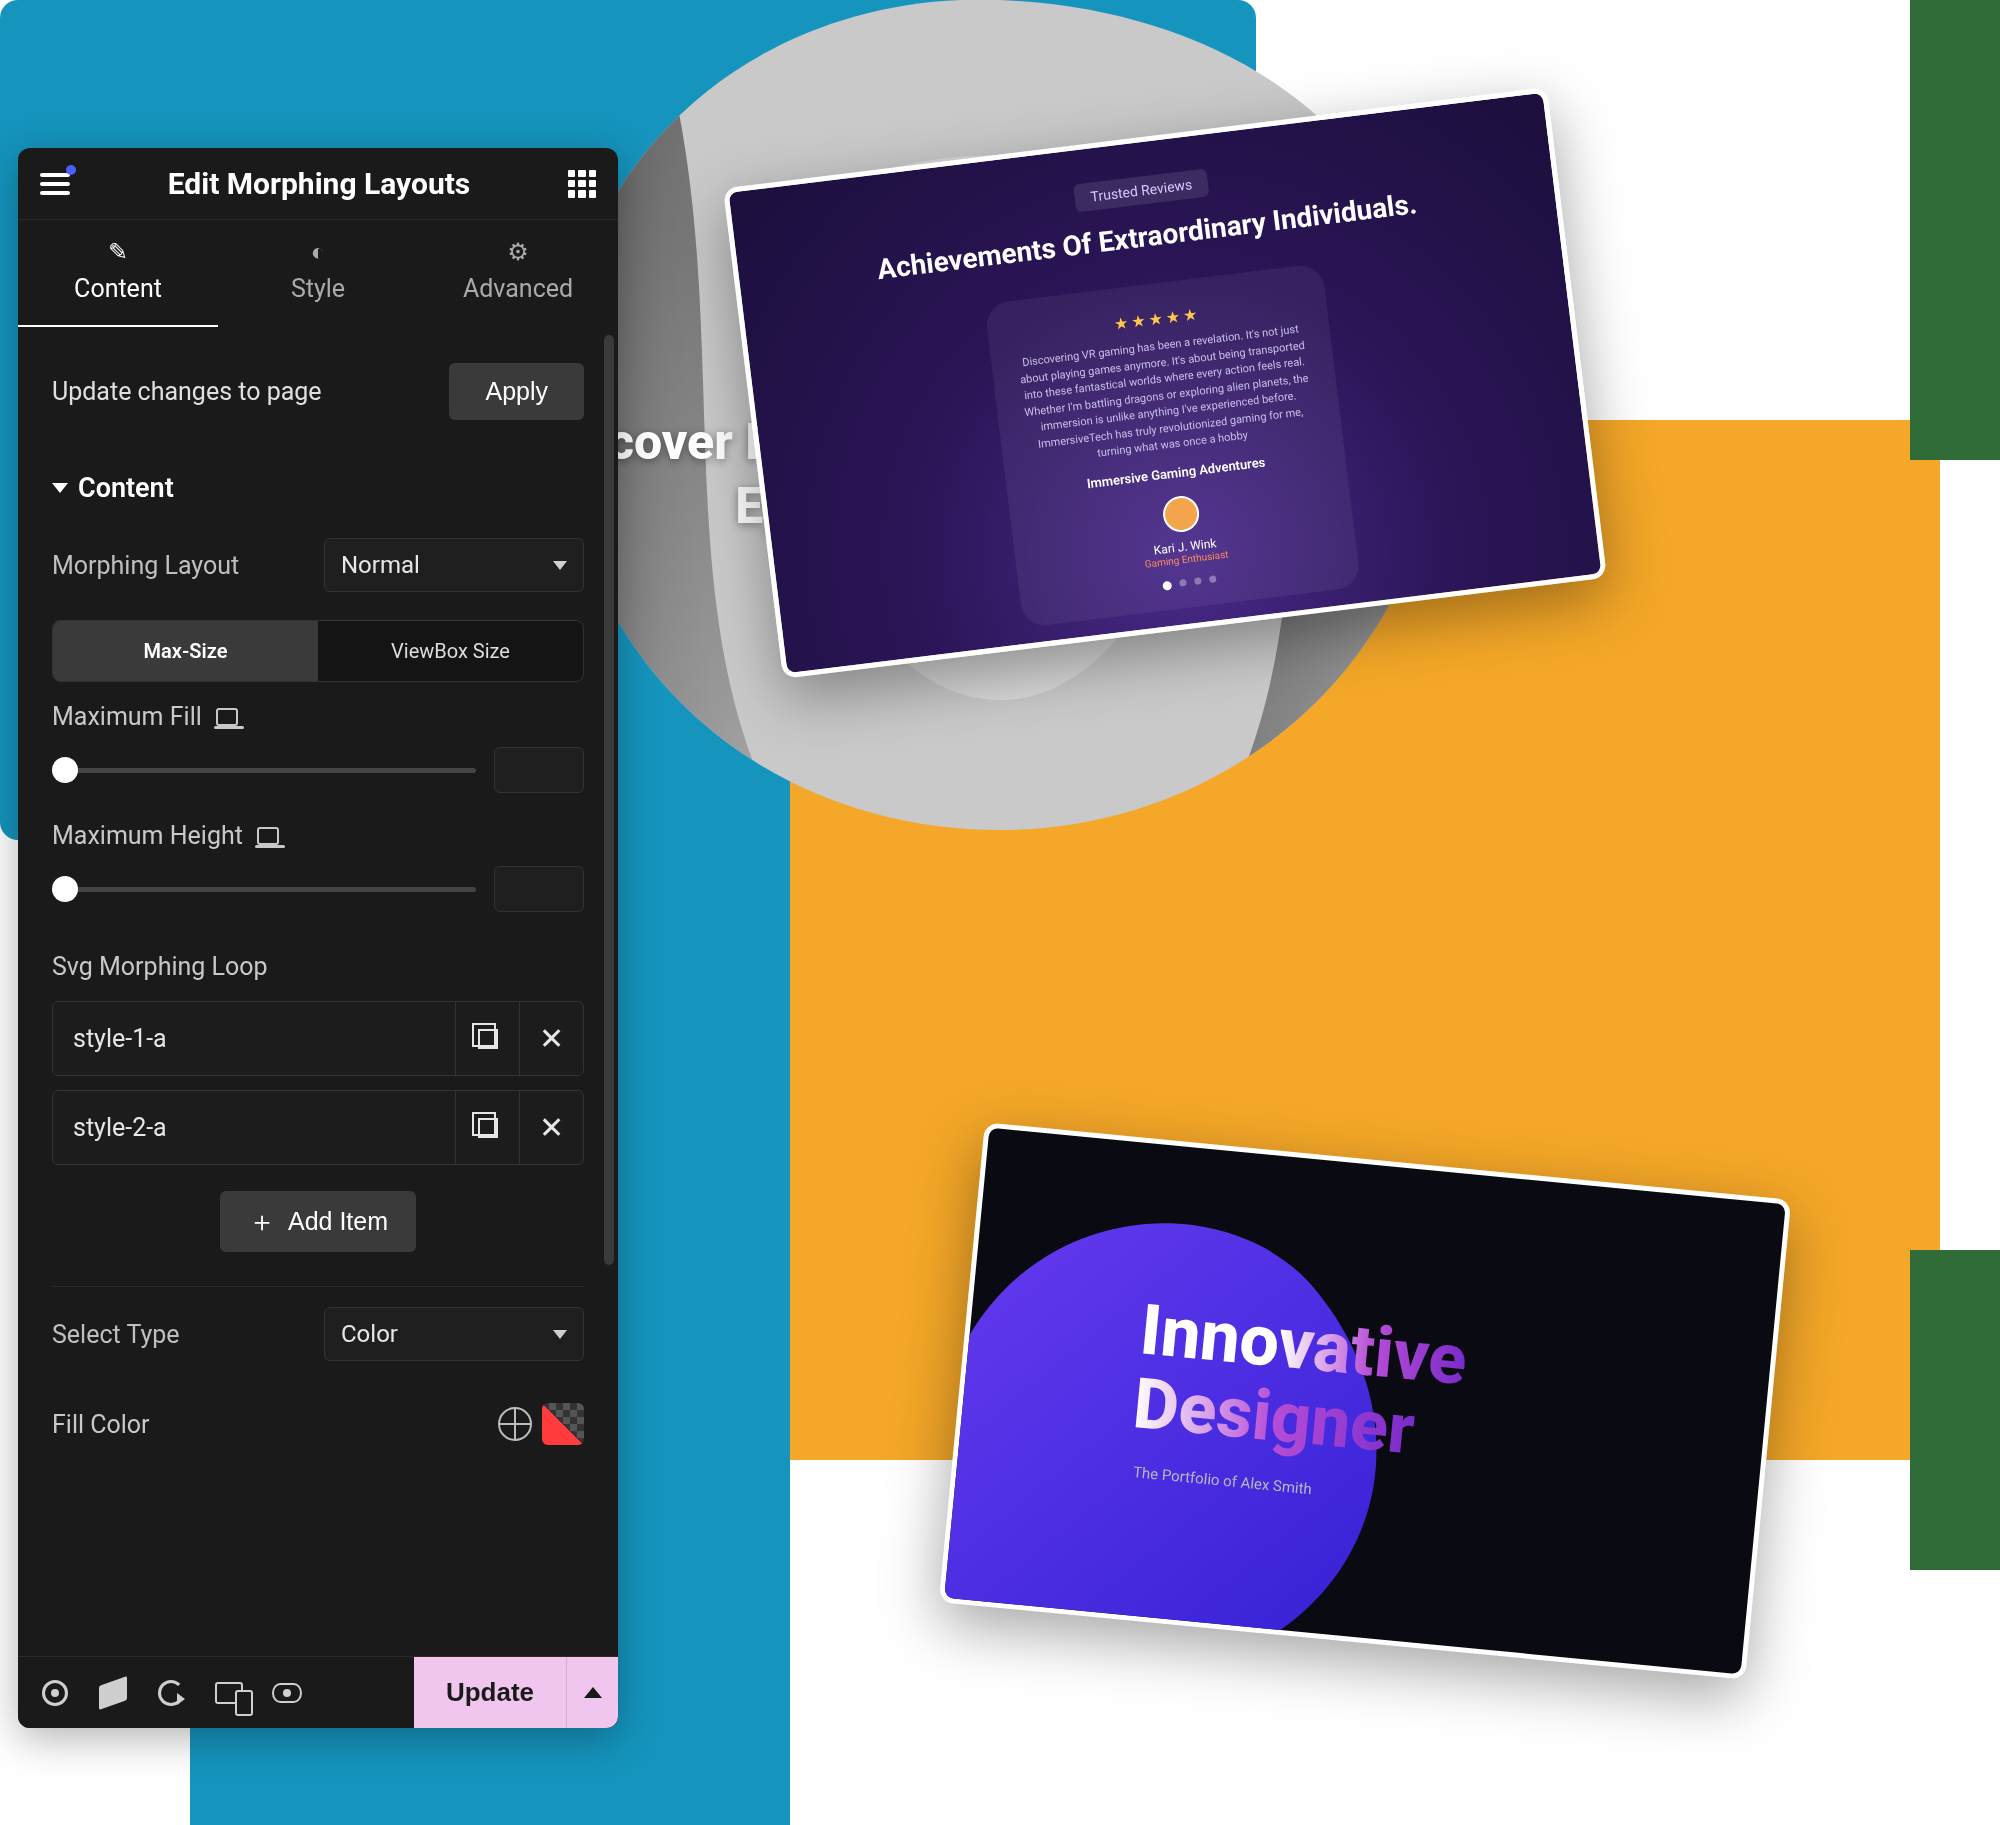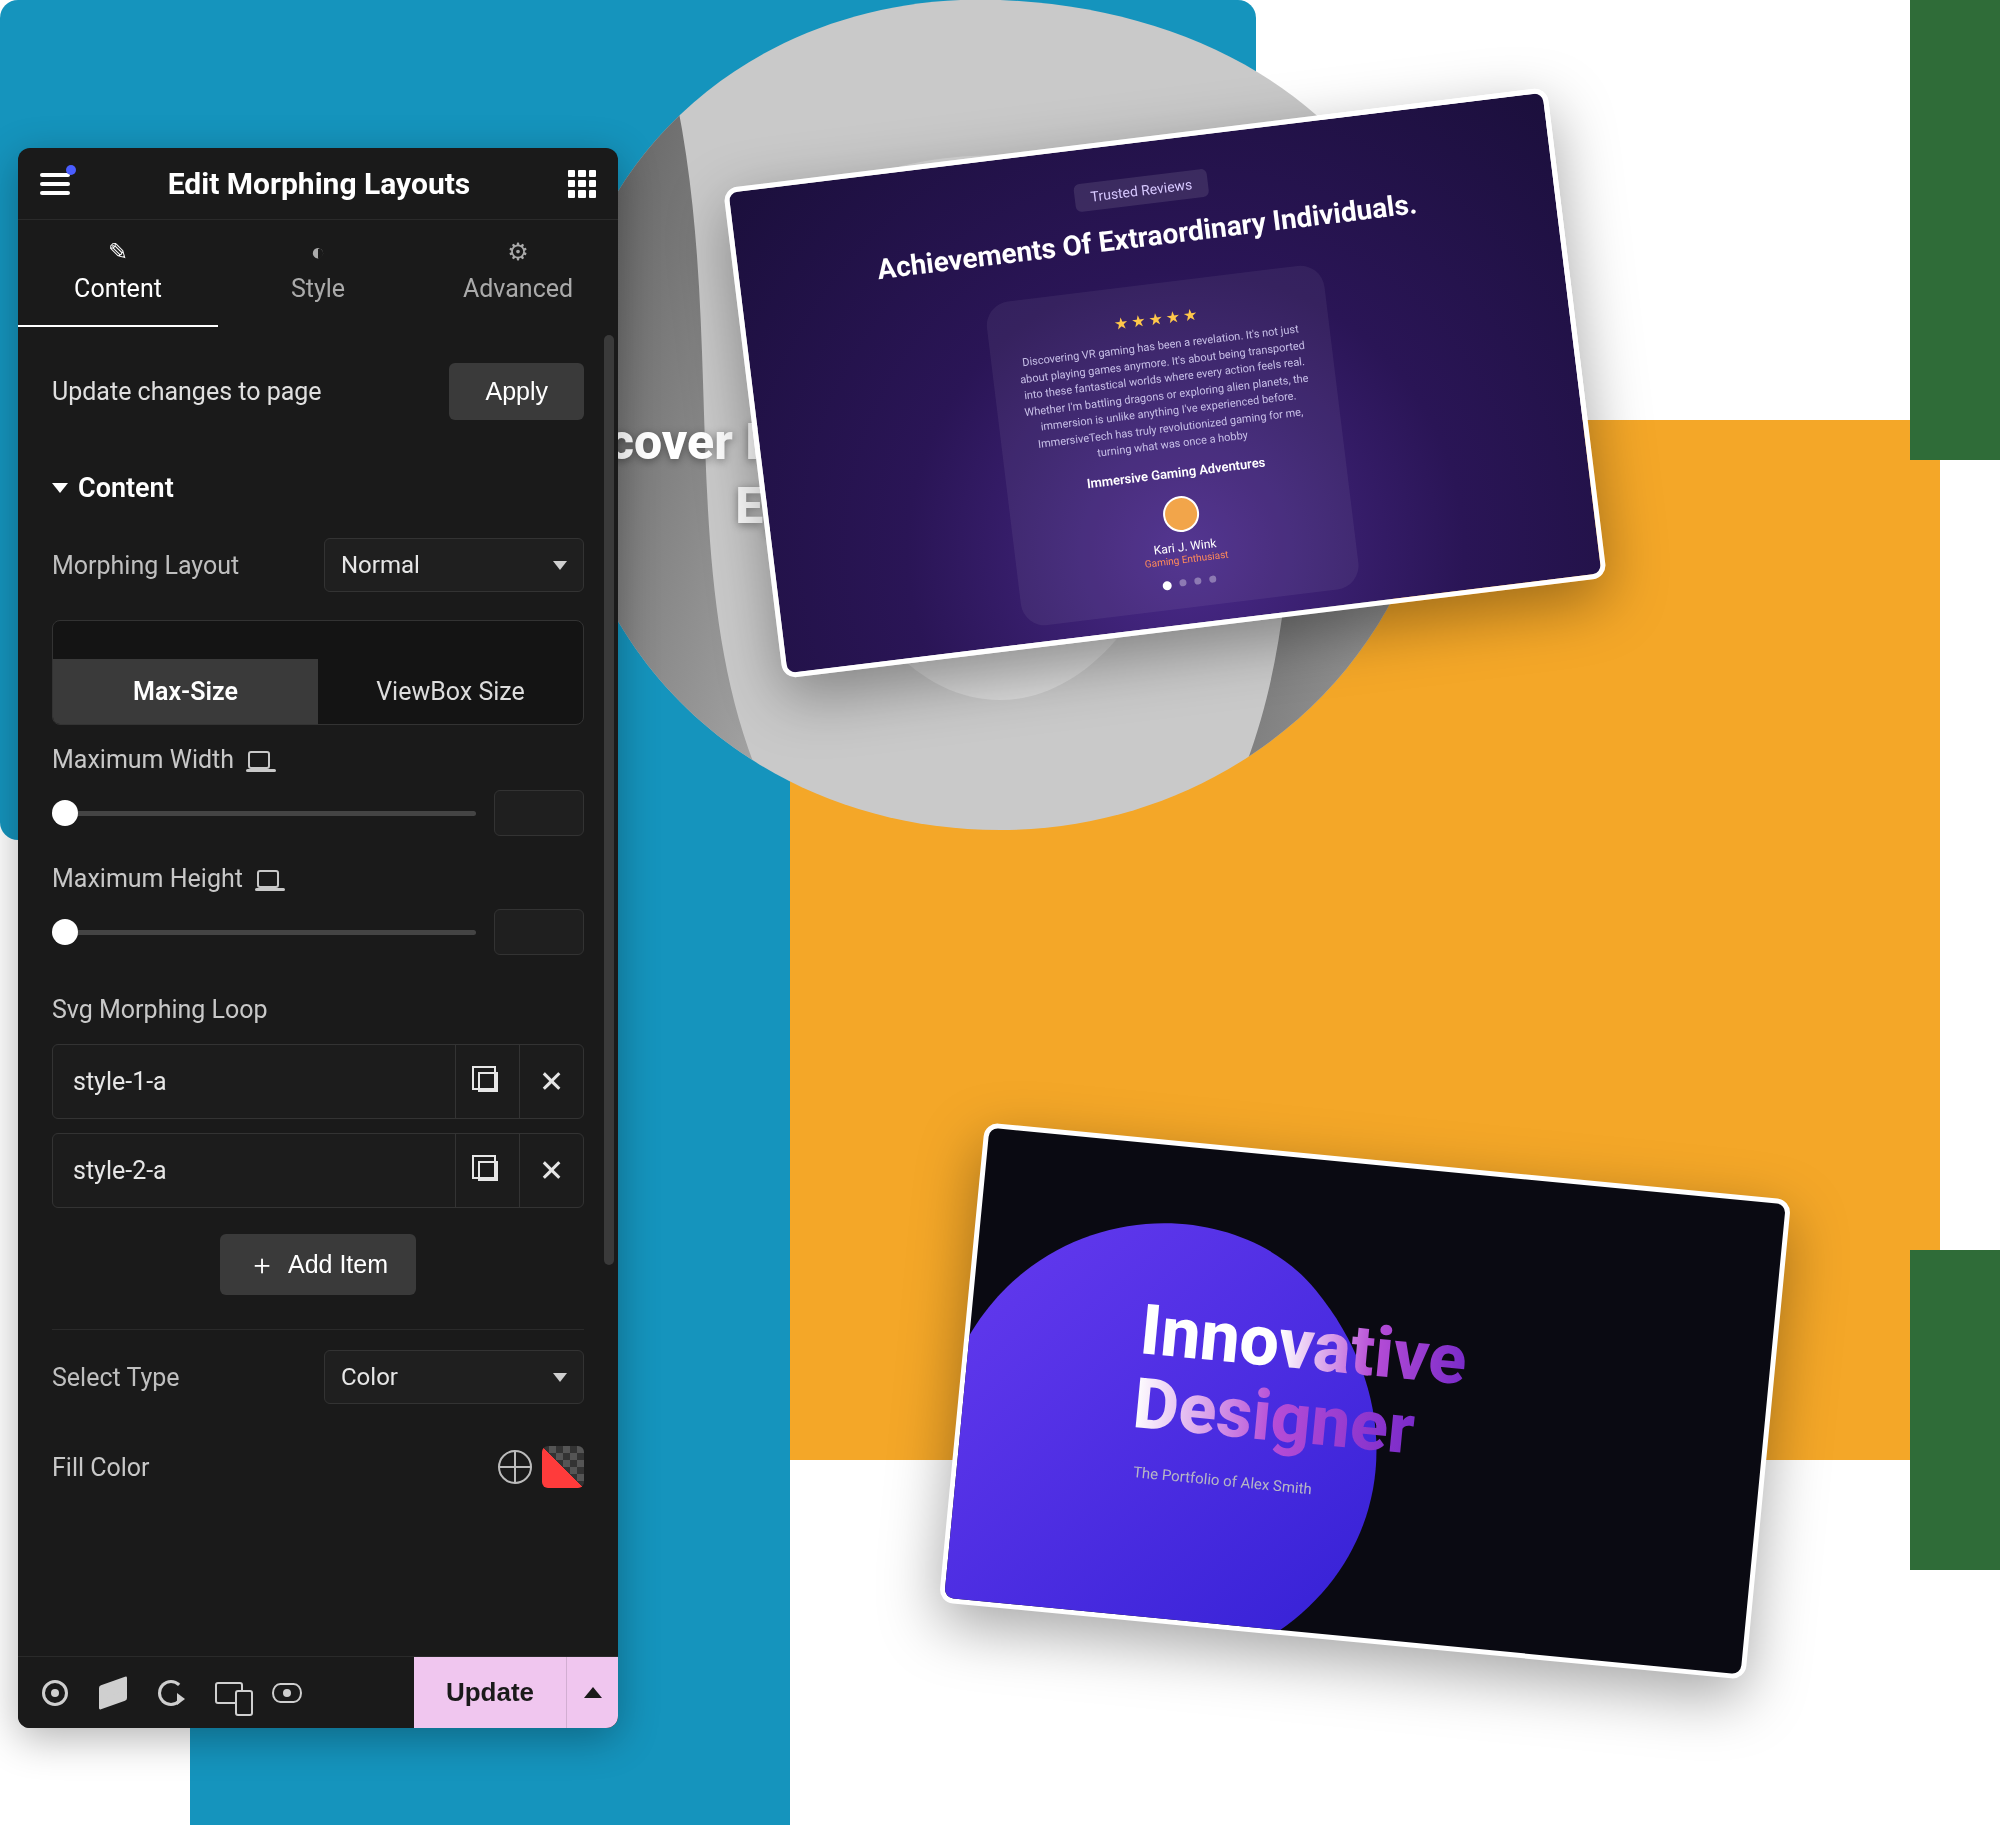--- a/index.html
+++ b/index.html
@@ -70,21 +70,21 @@
   .tab-ico { display:block; font-size:24px; margin-bottom:8px;}
   .scroll-area { flex:1; overflow:hidden; position:relative; padding: 12px 0 0 0;}
   .update-row { display:flex; align-items:center; justify-content:space-between; padding: 24px 34px; }
   .apply-btn { background:#3a3a3a; color:#fff; border:none; border-radius:6px; padding:14px 36px; font-size:25px; cursor:pointer;}
   .section-head { display:flex; align-items:center; gap:10px; color:#fff; font-weight:600; font-size:27px; padding: 28px 34px 14px;}
   .chev-down { width:0;height:0;border-left:8px solid transparent;border-right:8px solid transparent;border-top:10px solid #fff; display:inline-block;}
   .row { display:flex; align-items:center; justify-content:space-between; padding: 20px 34px; color:#bfbfbf;}
   .select { background:#1f1f1f; border:1px solid #333; color:#e6e6e6; border-radius:6px; padding:12px 16px; font-size:24px; width:260px; display:flex; align-items:center; justify-content:space-between; cursor:pointer;}
   .arrow-d{ width:0;height:0;border-left:7px solid transparent;border-right:7px solid transparent;border-top:9px solid #cfcfcf;}
   .segmented { display:flex; margin: 8px 34px 6px; background:#141414; border:1px solid #333; border-radius:8px; overflow:hidden;}
-  .seg { flex:1; text-align:center; padding:18px 0; color:#ddd; cursor:pointer; font-size:25px;margin-top:38px;}
+  .seg { flex:1; text-align:center; padding:18px 0; color:#ddd; cursor:pointer; font-size:20px;}
   .seg.active { background:#3a3a3a; color:#fff; font-weight:600;}
   .slider-row { padding: 14px 34px; color:#c8c8c8;}
   .slider-label { display:flex; align-items:center; gap:14px; margin-bottom:16px; font-size:25px;}
   .device-icon { width:22px;height:18px;border:2px solid #c8c8c8; border-radius:3px; position:relative;}
   .device-icon::after{content:"";position:absolute;bottom:-5px;left:-4px;width:30px;height:3px;background:#c8c8c8;border-radius:2px;}
   .slider-wrap{ display:flex; align-items:center; gap:18px;}
   .slider-track{ flex:1; height:5px; background:#444; border-radius:3px; position:relative;}
   .slider-thumb{ width:26px;height:26px;border-radius:50%;background:#fff;position:absolute;left:0;top:-11px;cursor:pointer;}
   .slider-input{ width:90px;height:46px;background:#1f1f1f;border:1px solid #333;border-radius:6px;}
   .loop-label { padding: 26px 34px 6px; color:#c8c8c8; font-size:25px;}
@@ -285,21 +285,21 @@
       </div>
     </div>
 
     <div class="segmented">
       <div class="seg active">Max-Size</div>
       <div class="seg">ViewBox Size</div>
     </div>
 
     <div class="slider-row">
       <div class="slider-label">
-        <span>Maximum Width</span>
+        <span>Maximum Fill</span>
         <span class="device-icon"></span>
       </div>
       <div class="slider-wrap">
         <div class="slider-track">
             <div class="slider-thumb"></div>
           </div>
         <div class="slider-input"></div>
       </div>
     </div>
 

